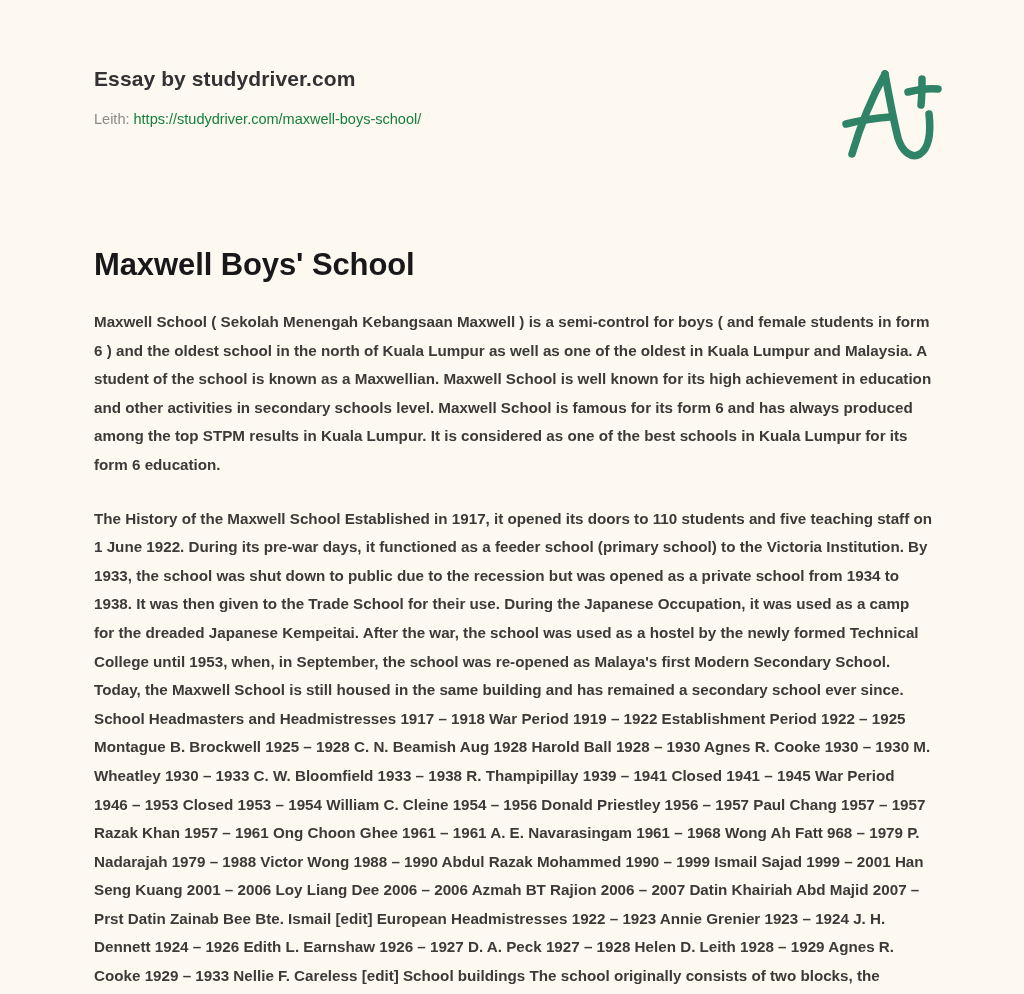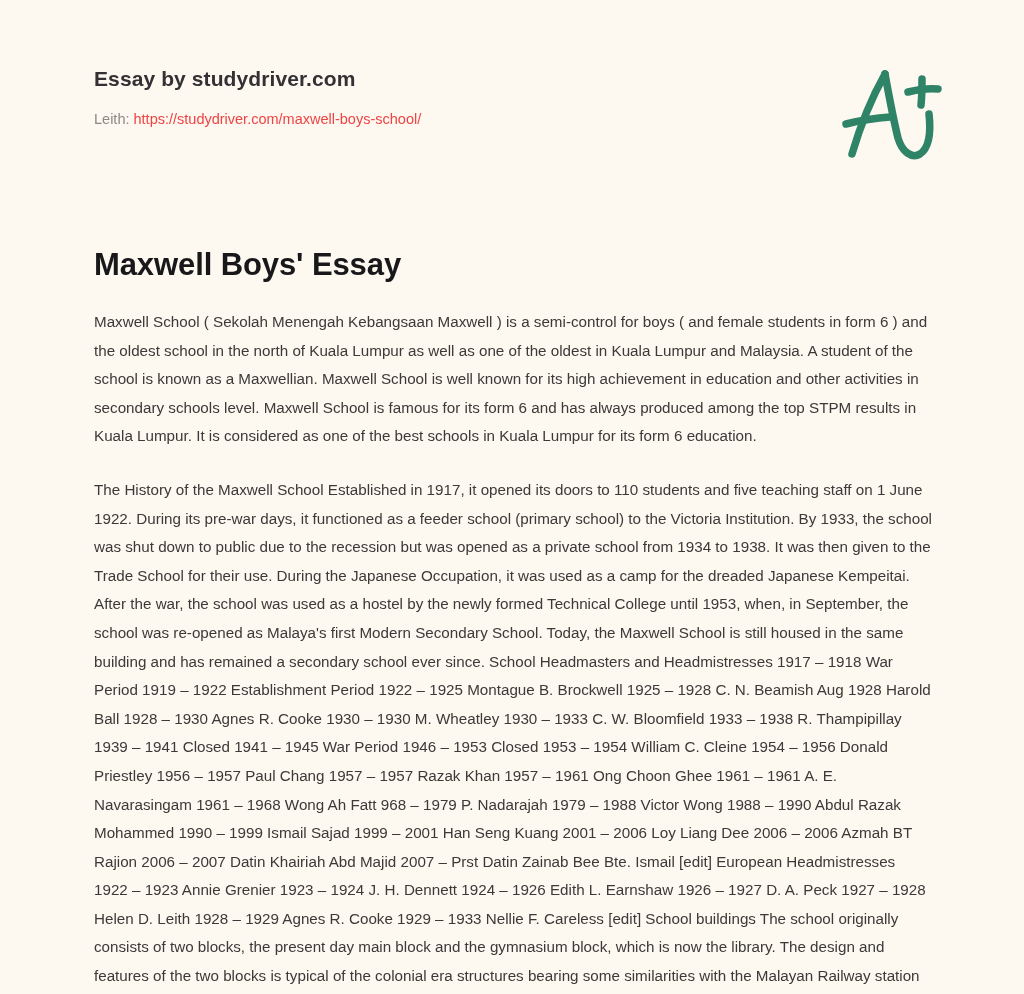--- a/index.html
+++ b/index.html
@@ -39,21 +39,21 @@
   }
   .source-line {
     margin: 0;
     padding-top: 20px;
     font-size: 14.5px;
     color: #8d8a86;
     line-height: 1.2;
     white-space: nowrap;
   }
   .source-url {
-    color: #ef4444;
+    color: #15803d;
     text-decoration: none;
   }
 
   
   .logo {
     position: absolute;
     right: 74px;
     top: 62px;
     width: 118px;
     height: 108px;
@@ -83,20 +83,21 @@
     left: 94px;
     top: 308px;
     width: 838px;
   }
   .body-copy p {
     margin: 0 0 25px 0;
     font-size: 15.2px;
     line-height: 28.6px;
     color: #3c3a38;
     text-align: left;
+    font-weight: bold;
   }
   .body-copy p:last-child {
     margin-bottom: 0;
   }
 </style>
 </head>
 <body>
 
 <div class="page">
 
@@ -118,20 +119,20 @@
 
         <path d="M14 62 C26 59, 42 56, 58 55"></path>
 
         <path d="M76 30 C84 28, 96 26, 106 27"></path>
 
         <path d="M90 17 C90 25, 90 34, 89 43"></path>
       </g>
     </svg>
   </div>
 
-  <h1 class="doc-title">Maxwell Boys' Essay</h1>
+  <h1 class="doc-title">Maxwell Boys' School</h1>
 
   <div class="body-copy">
     <p>Maxwell School ( Sekolah Menengah Kebangsaan Maxwell ) is a semi-control for boys ( and female students in form 6 ) and the oldest school in the north of Kuala Lumpur as well as one of the oldest in Kuala Lumpur and Malaysia. A student of the school is known as a Maxwellian. Maxwell School is well known for its high achievement in education and other activities in secondary schools level. Maxwell School is famous for its form 6 and has always produced among the top STPM results in Kuala Lumpur. It is considered as one of the best schools in Kuala Lumpur for its form 6 education.</p>
     <p>The History of the Maxwell School Established in 1917, it opened its doors to 110 students and five teaching staff on 1 June 1922. During its pre-war days, it functioned as a feeder school (primary school) to the Victoria Institution. By 1933, the school was shut down to public due to the recession but was opened as a private school from 1934 to 1938. It was then given to the Trade School for their use. During the Japanese Occupation, it was used as a camp for the dreaded Japanese Kempeitai. After the war, the school was used as a hostel by the newly formed Technical College until 1953, when, in September, the school was re-opened as Malaya's first Modern Secondary School. Today, the Maxwell School is still housed in the same building and has remained a secondary school ever since. School Headmasters and Headmistresses 1917 – 1918 War Period 1919 – 1922 Establishment Period 1922 – 1925 Montague B. Brockwell 1925 – 1928 C. N. Beamish Aug 1928 Harold Ball 1928 – 1930 Agnes R. Cooke 1930 – 1930 M. Wheatley 1930 – 1933 C. W. Bloomfield 1933 – 1938 R. Thampipillay 1939 – 1941 Closed 1941 – 1945 War Period 1946 – 1953 Closed 1953 – 1954 William C. Cleine 1954 – 1956 Donald Priestley 1956 – 1957 Paul Chang 1957 – 1957 Razak Khan 1957 – 1961 Ong Choon Ghee 1961 – 1961 A. E. Navarasingam 1961 – 1968 Wong Ah Fatt 968 – 1979 P. Nadarajah 1979 – 1988 Victor Wong 1988 – 1990 Abdul Razak Mohammed 1990 – 1999 Ismail Sajad 1999 – 2001 Han Seng Kuang 2001 – 2006 Loy Liang Dee 2006 – 2006 Azmah BT Rajion 2006 – 2007 Datin Khairiah Abd Majid 2007 – Prst Datin Zainab Bee Bte. Ismail [edit] European Headmistresses 1922 – 1923 Annie Grenier 1923 – 1924 J. H. Dennett 1924 – 1926 Edith L. Earnshaw 1926 – 1927 D. A. Peck 1927 – 1928 Helen D. Leith 1928 – 1929 Agnes R. Cooke 1929 – 1933 Nellie F. Careless [edit] School buildings The school originally consists of two blocks, the present day main block and the gymnasium block, which is now the library. The design and features of the two blocks is typical of the colonial era structures bearing some similarities with the Malayan Railway station and Sultan Abdul Saman buildings, both with Moorish designs. The school consists of</p>
   </div>
 
 </div>
 
 </body></html>

